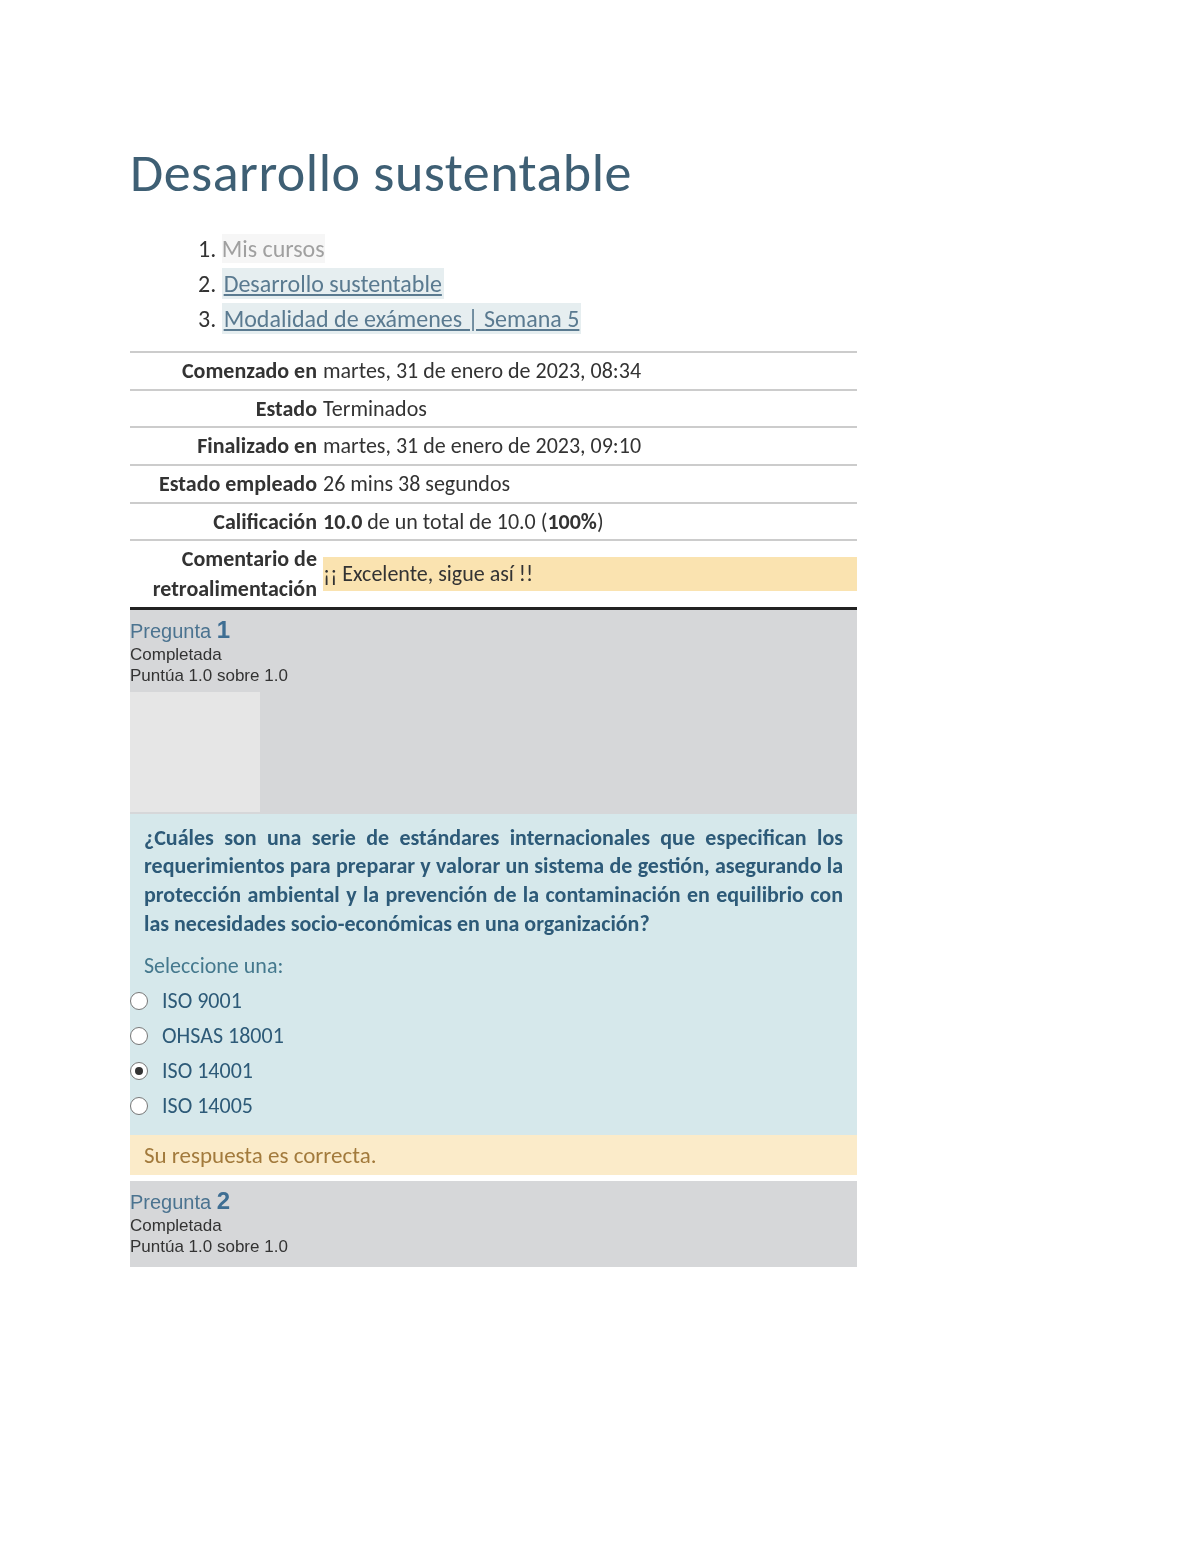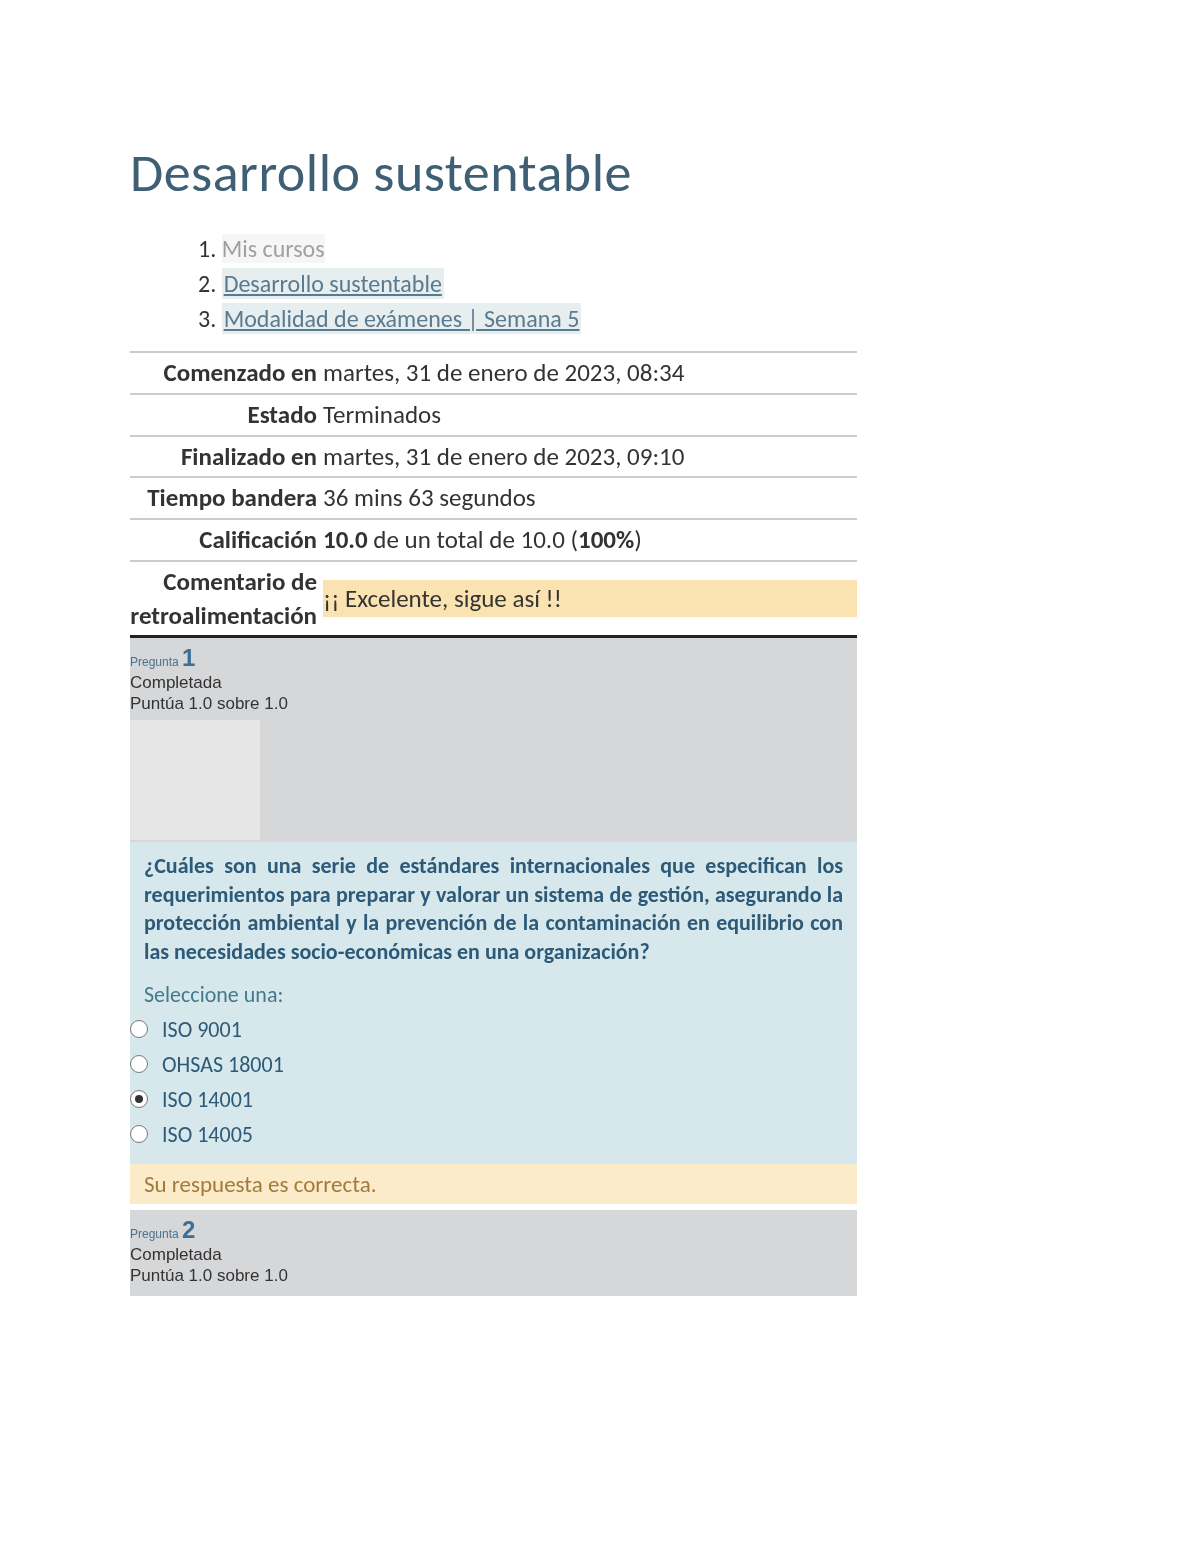--- a/index.html
+++ b/index.html
@@ -48,21 +48,21 @@
     background: #e6eef0;
     padding: 1px 2px;
   }
   .summary {
     border-top: 2px solid #ccc;
   }
   .summary-row {
     display: flex;
     border-bottom: 2px solid #ccc;
     font-family: Calibri, Arial, sans-serif;
-    font-size: 25px;
+    font-size: 22px;
     line-height: 1.35;
     align-items: center;
   }
   .summary-row.noline {
     border-bottom: 3px solid #222;
   }
   .summary-label {
     width: 190px;
     text-align: right;
     font-weight: bold;
@@ -94,21 +94,21 @@
     background: #e6e6e6;
     min-height: 135px;
   }
   .q-info-text {
     font-size: 18px;
     color: #333;
     padding: 0 0 0 0;
   }
   .q-info-text .pregunta {
     color: #4b7390;
-    font-size: 12px;
+    font-size: 20px;
   }
   .q-info-text .num {
     color: #3e6e93;
     font-weight: bold;
     font-size: 24px;
   }
   .q-info-text .sub {
     color: #333;
     font-size: 17px;
   }
@@ -215,22 +215,22 @@
     </div>
     <div class="summary-row">
       <div class="summary-label">Estado</div>
       <div class="summary-value">Terminados</div>
     </div>
     <div class="summary-row">
       <div class="summary-label">Finalizado en</div>
       <div class="summary-value">martes, 31 de enero de 2023, 09:10</div>
     </div>
     <div class="summary-row">
-      <div class="summary-label">Tiempo bandera</div>
-      <div class="summary-value">36 mins 63 segundos</div>
+      <div class="summary-label">Estado empleado</div>
+      <div class="summary-value">26 mins 38 segundos</div>
     </div>
     <div class="summary-row">
       <div class="summary-label">Calificación</div>
       <div class="summary-value">
         <b>10.0</b><span class="nobold"> de un total de 10.0 (</span><b>100%</b><span class="nobold">)</span>
       </div>
     </div>
     <div class="summary-row noline">
       <div class="summary-label">Comentario de retroalimentación</div>
       <div class="summary-value">

